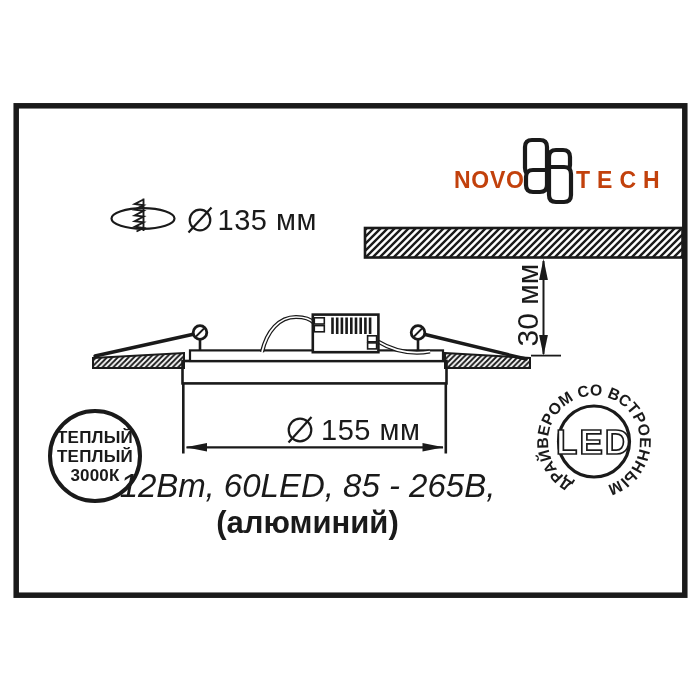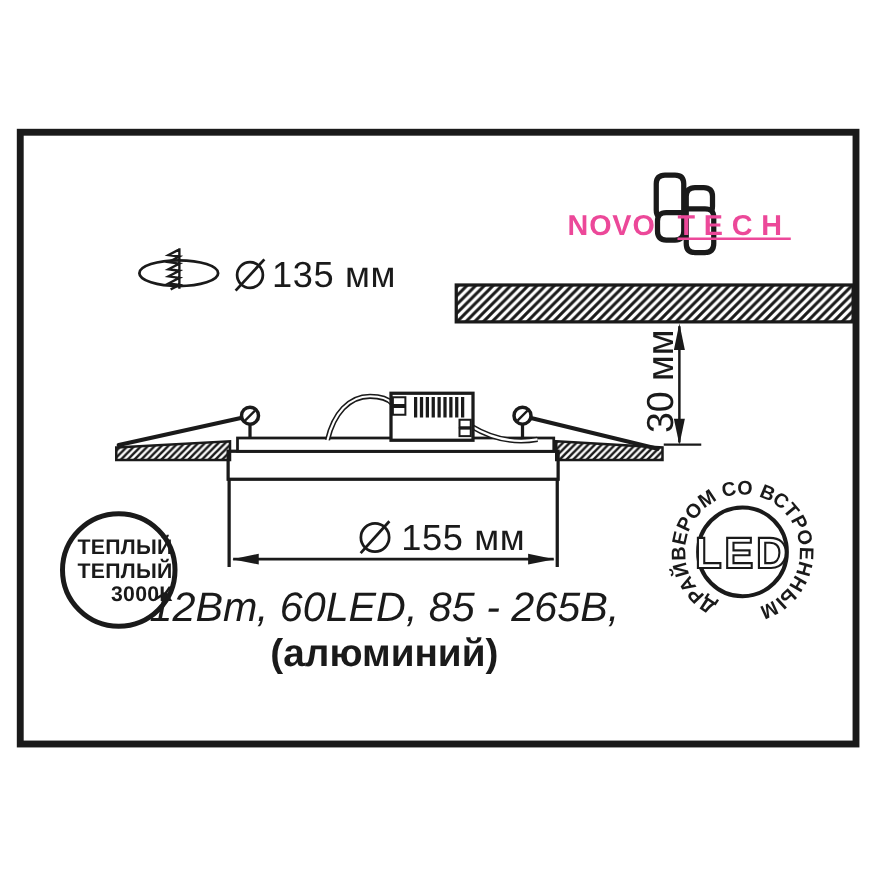--- a/index.html
+++ b/index.html
@@ -2,29 +2,29 @@
 <html><head>
 <meta charset="utf-8">
 <style>
   html,body{margin:0;padding:0;background:#ffffff;}
   .stage{position:relative;width:700px;height:700px;background:#ffffff;overflow:hidden;
          font-family:"Liberation Sans", sans-serif;color:#1a1a1a;}
   .stage svg{position:absolute;left:0;top:0;}
   .svg-text{font-family:"Liberation Sans", sans-serif;fill:#1a1a1a;}
   .dim-text{font-size:29px;font-weight:400;letter-spacing:0.5px;}
   .overlay{position:absolute;white-space:nowrap;}
-  .logo-word{font-size:23px;font-weight:700;color:#ec4899;line-height:23px;}
+  .logo-word{font-size:23px;font-weight:700;color:#c2410c;line-height:23px;}
   .logo-left{left:454px;top:169px;letter-spacing:0.7px;}
-  .logo-right{left:542px;top:169px;letter-spacing:7px;text-decoration:underline;}
+  .logo-right{left:576px;top:169px;letter-spacing:7px;}
   .spec-lines{left:100px;top:467px;width:415px;text-align:center;white-space:normal;}
   .spec1{font-size:33px;font-weight:400;font-style:italic;line-height:37px;}
   .spec2{font-size:31px;font-weight:700;line-height:34px;margin-top:2px;}
   .temp-badge{left:48px;top:409px;width:94px;height:94px;box-sizing:border-box;
       border:4px solid #1a1a1a;border-radius:50%;display:flex;flex-direction:column;
-      align-items:flex-end;justify-content:center;text-align:center;
+      align-items:center;justify-content:center;text-align:center;
       font-size:17px;font-weight:700;line-height:19px;letter-spacing:0.2px;}
 </style>
 </head>
 <body>
 
 <div class="stage">
 
   <svg width="700" height="700" viewBox="0 0 700 700">
     <defs>
       <pattern id="hatch7" width="7" height="7" patternUnits="userSpaceOnUse">

